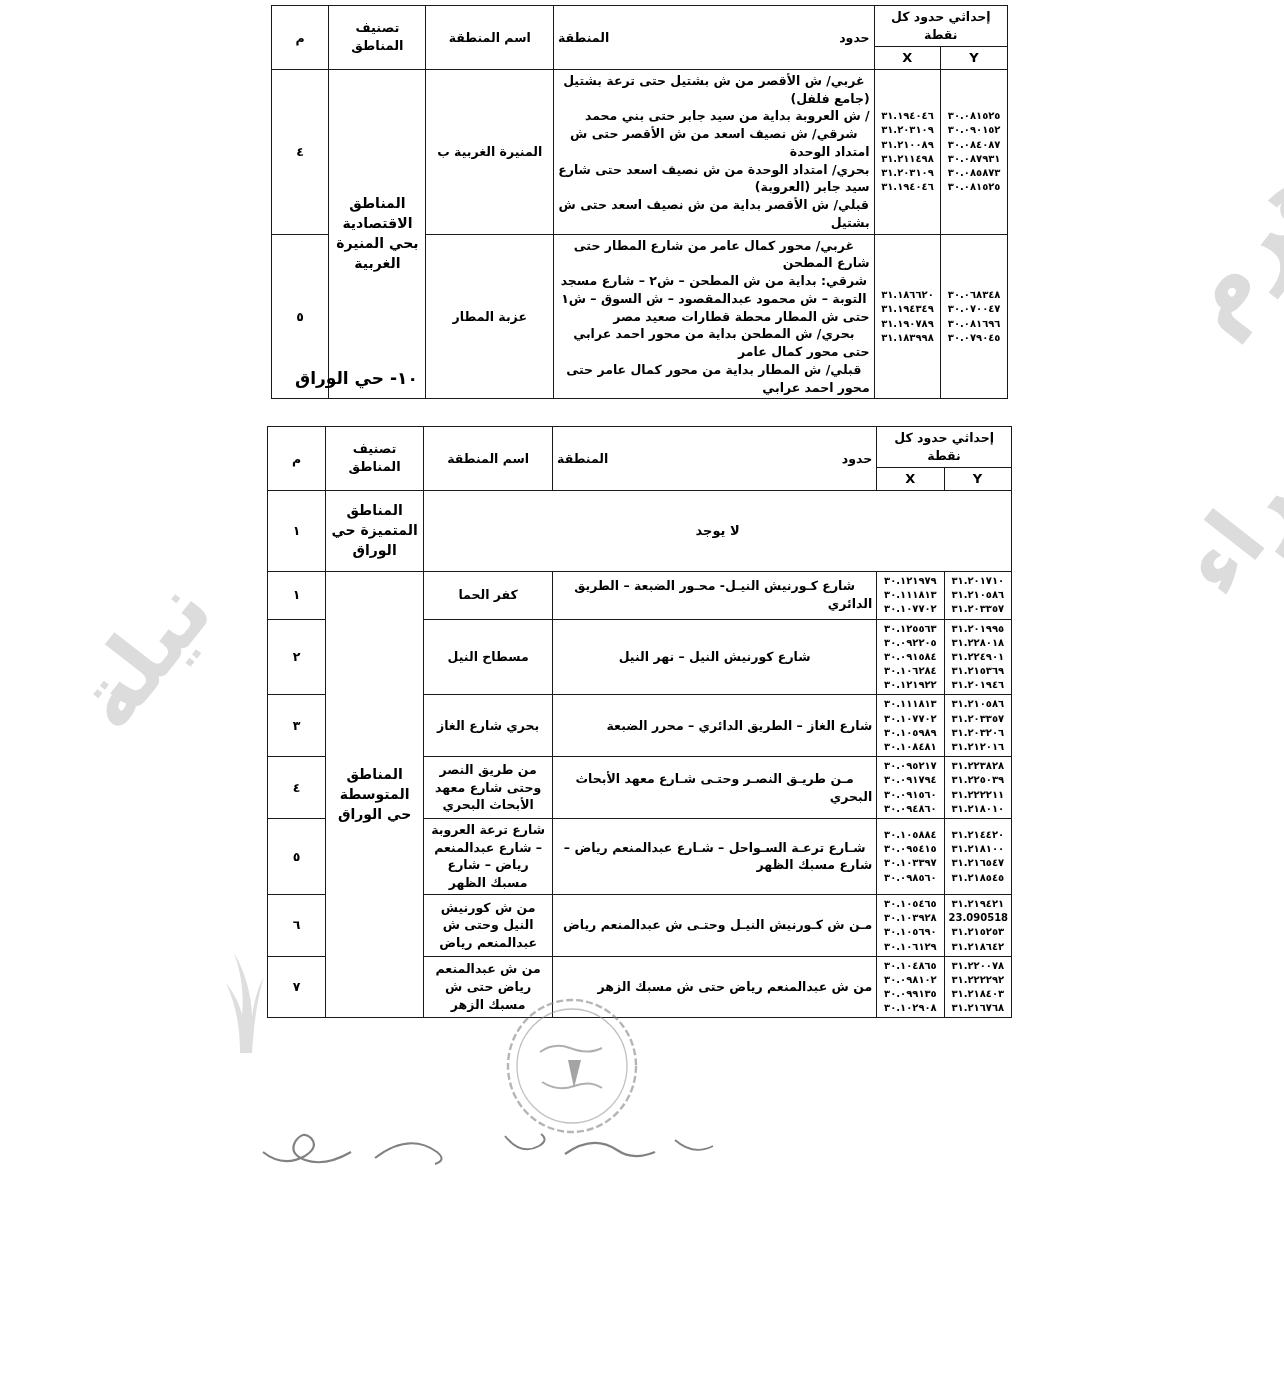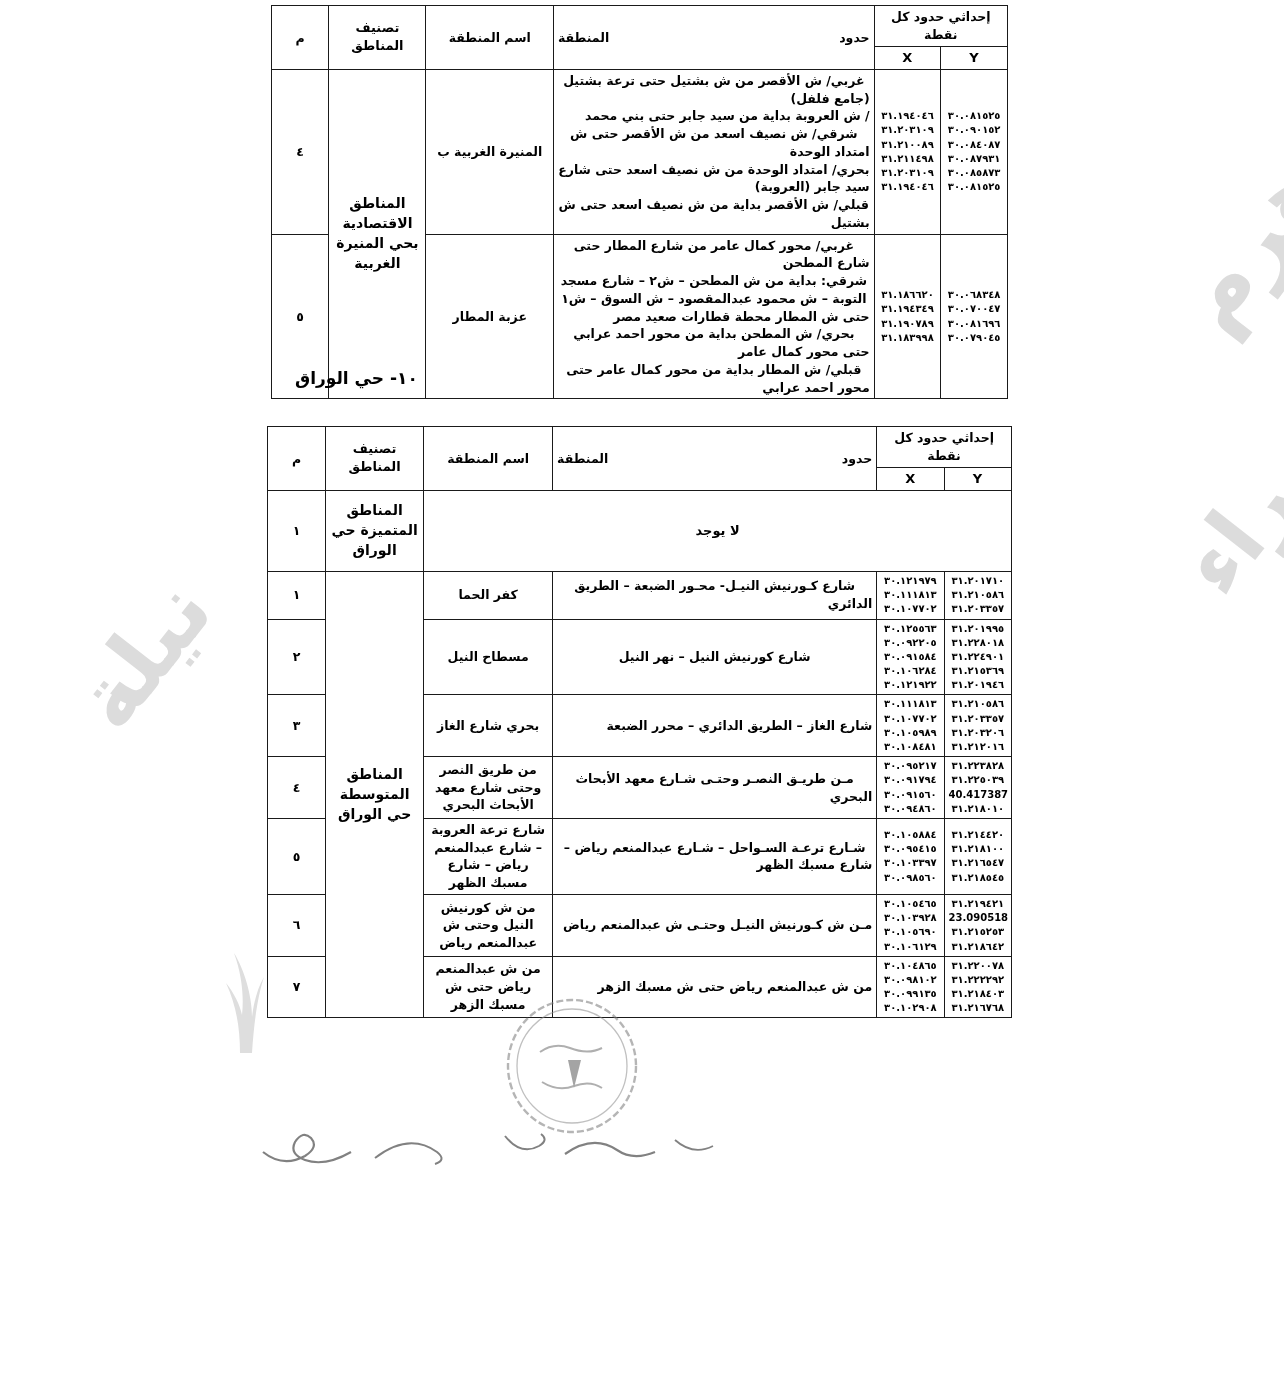--- a/index.html
+++ b/index.html
@@ -311,21 +311,21 @@
 ٣٠.١٠٥٩٨٩
 ٣٠.١٠٨٤٨١</td>
         <td class="c-bound bound-txt">شارع الغاز – الطريق الدائري – محرر الضبعة</td>
         <td class="c-name name-txt">بحري شارع الغاز</td>
         <td class="c-no">٣</td>
       </tr>
 
       <tr>
         <td class="c-y coords">٣١.٢٢٣٨٢٨
 ٣١.٢٢٥٠٣٩
-40.417387
+٣١.٢٢٢٢١١
 ٣١.٢١٨٠١٠</td>
         <td class="c-x coords">٣٠.٠٩٥٢١٧
 ٣٠.٠٩١٧٩٤
 ٣٠.٠٩١٥٦٠
 ٣٠.٠٩٤٨٦٠</td>
         <td class="c-bound bound-txt">مـن طريـق النصـر وحتـى شـارع معهد الأبحاث البحري</td>
         <td class="c-name name-txt">من طريق النصر وحتى شارع معهد الأبحاث البحري</td>
         <td class="c-no">٤</td>
       </tr>
 

